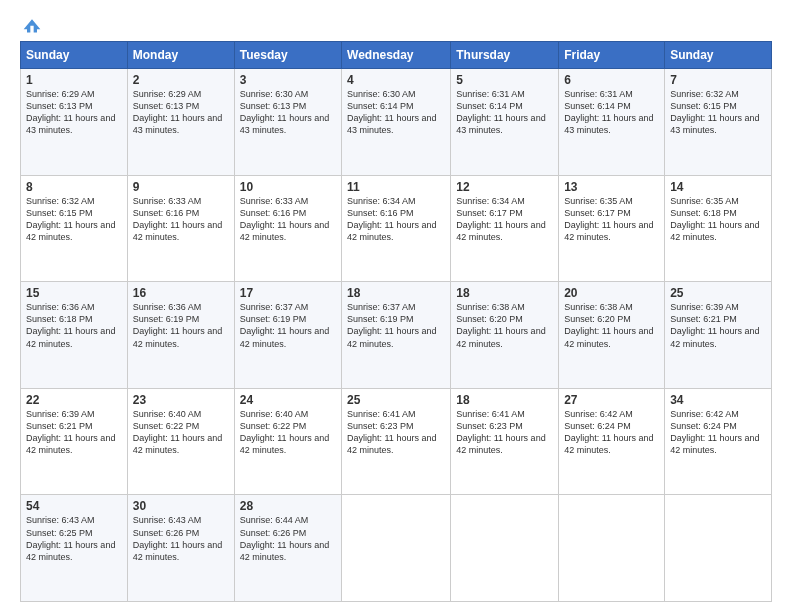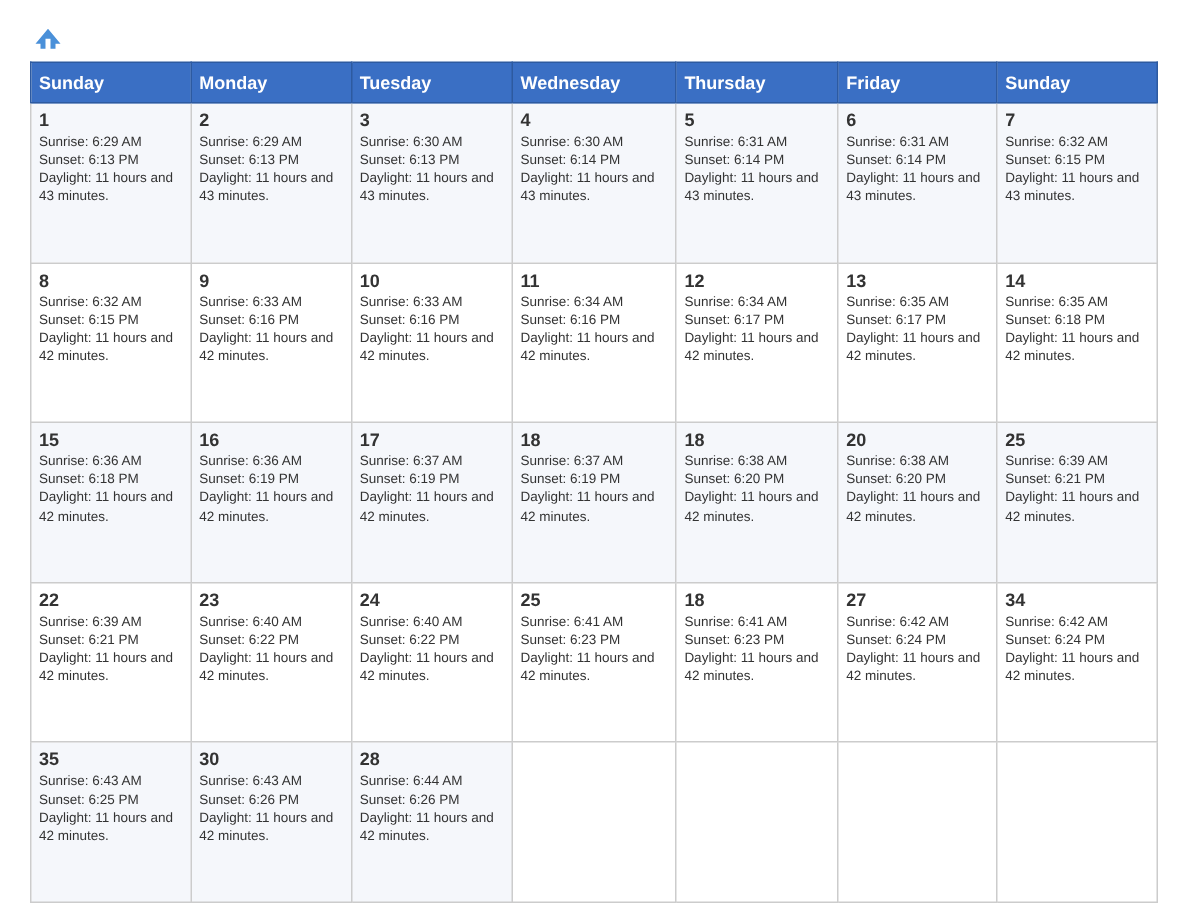--- a/index.html
+++ b/index.html
@@ -254,21 +254,21 @@
           <span class="day-num">27</span>
           <span class="cell-text">Sunrise: 6:42 AM<br>Sunset: 6:24 PM<br>Daylight: 11 hours and 42 minutes.</span>
         </td>
           <td>
           <span class="day-num">34</span>
           <span class="cell-text">Sunrise: 6:42 AM<br>Sunset: 6:24 PM<br>Daylight: 11 hours and 42 minutes.</span>
         </td>
         </tr>
         <tr>
           <td>
-          <span class="day-num">35</span>
+          <span class="day-num">54</span>
           <span class="cell-text">Sunrise: 6:43 AM<br>Sunset: 6:25 PM<br>Daylight: 11 hours and 42 minutes.</span>
         </td>
           <td>
           <span class="day-num">30</span>
           <span class="cell-text">Sunrise: 6:43 AM<br>Sunset: 6:26 PM<br>Daylight: 11 hours and 42 minutes.</span>
         </td>
           <td>
           <span class="day-num">28</span>
           <span class="cell-text">Sunrise: 6:44 AM<br>Sunset: 6:26 PM<br>Daylight: 11 hours and 42 minutes.</span>
         </td>

